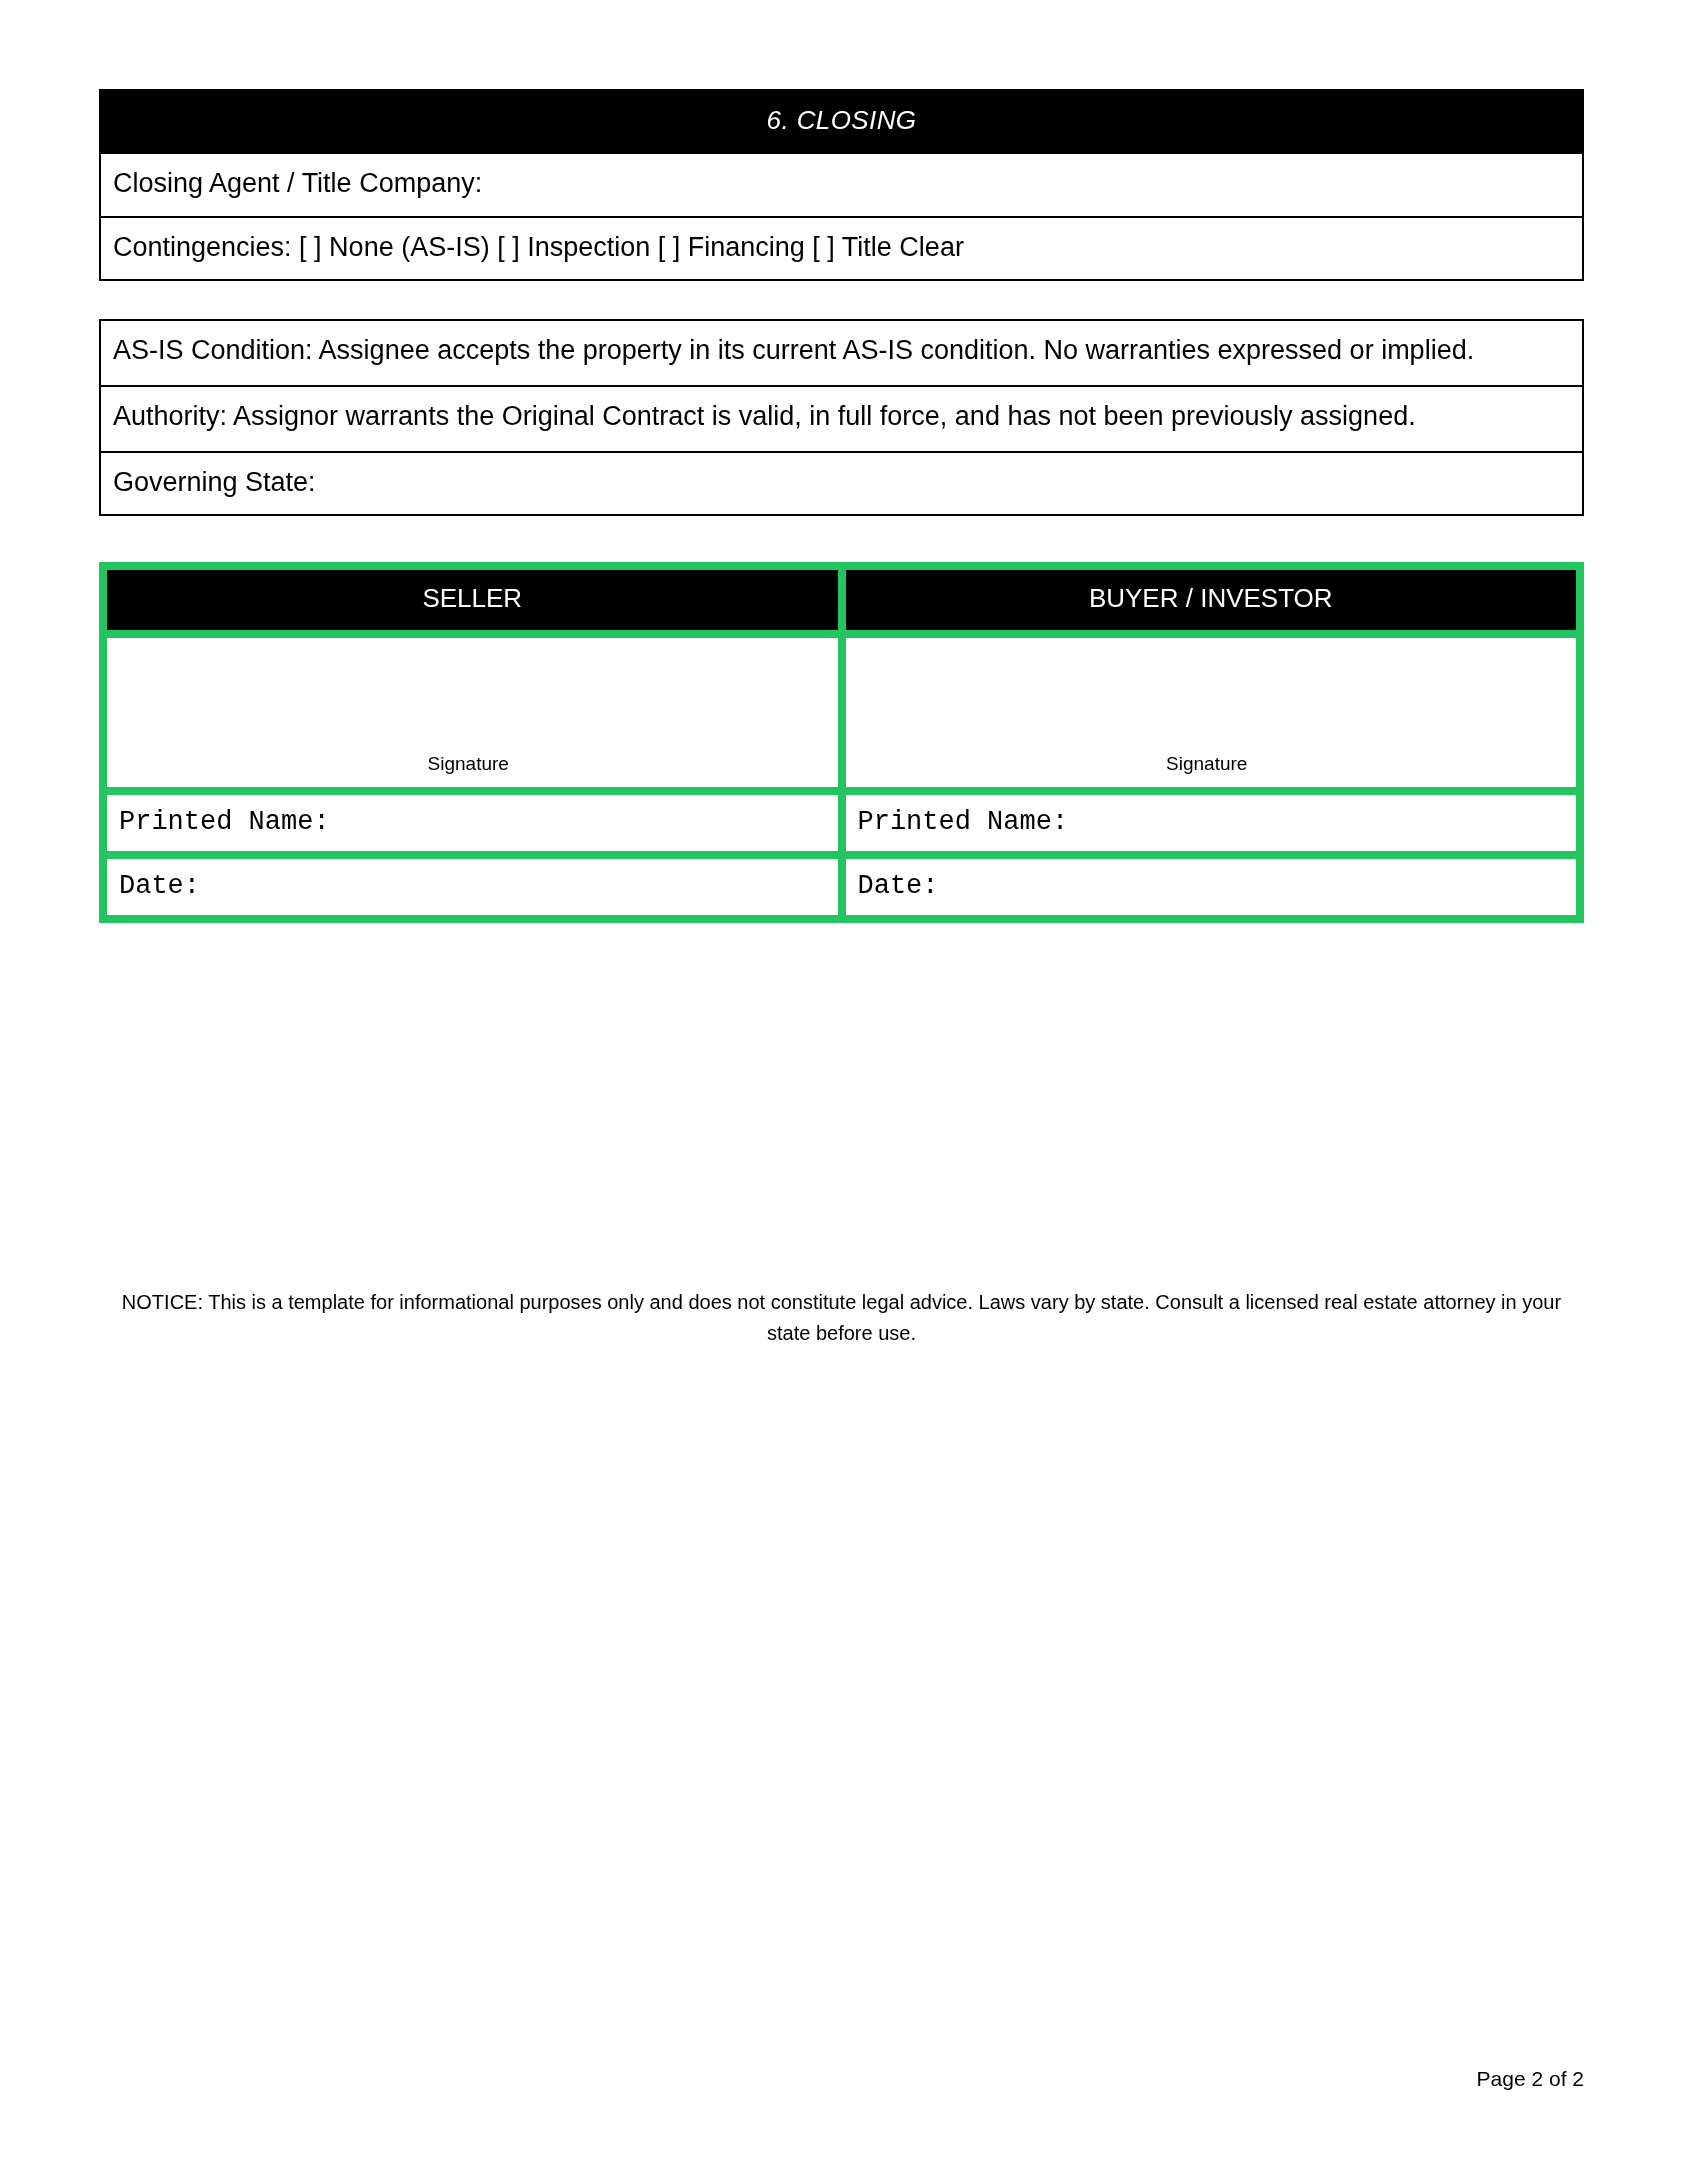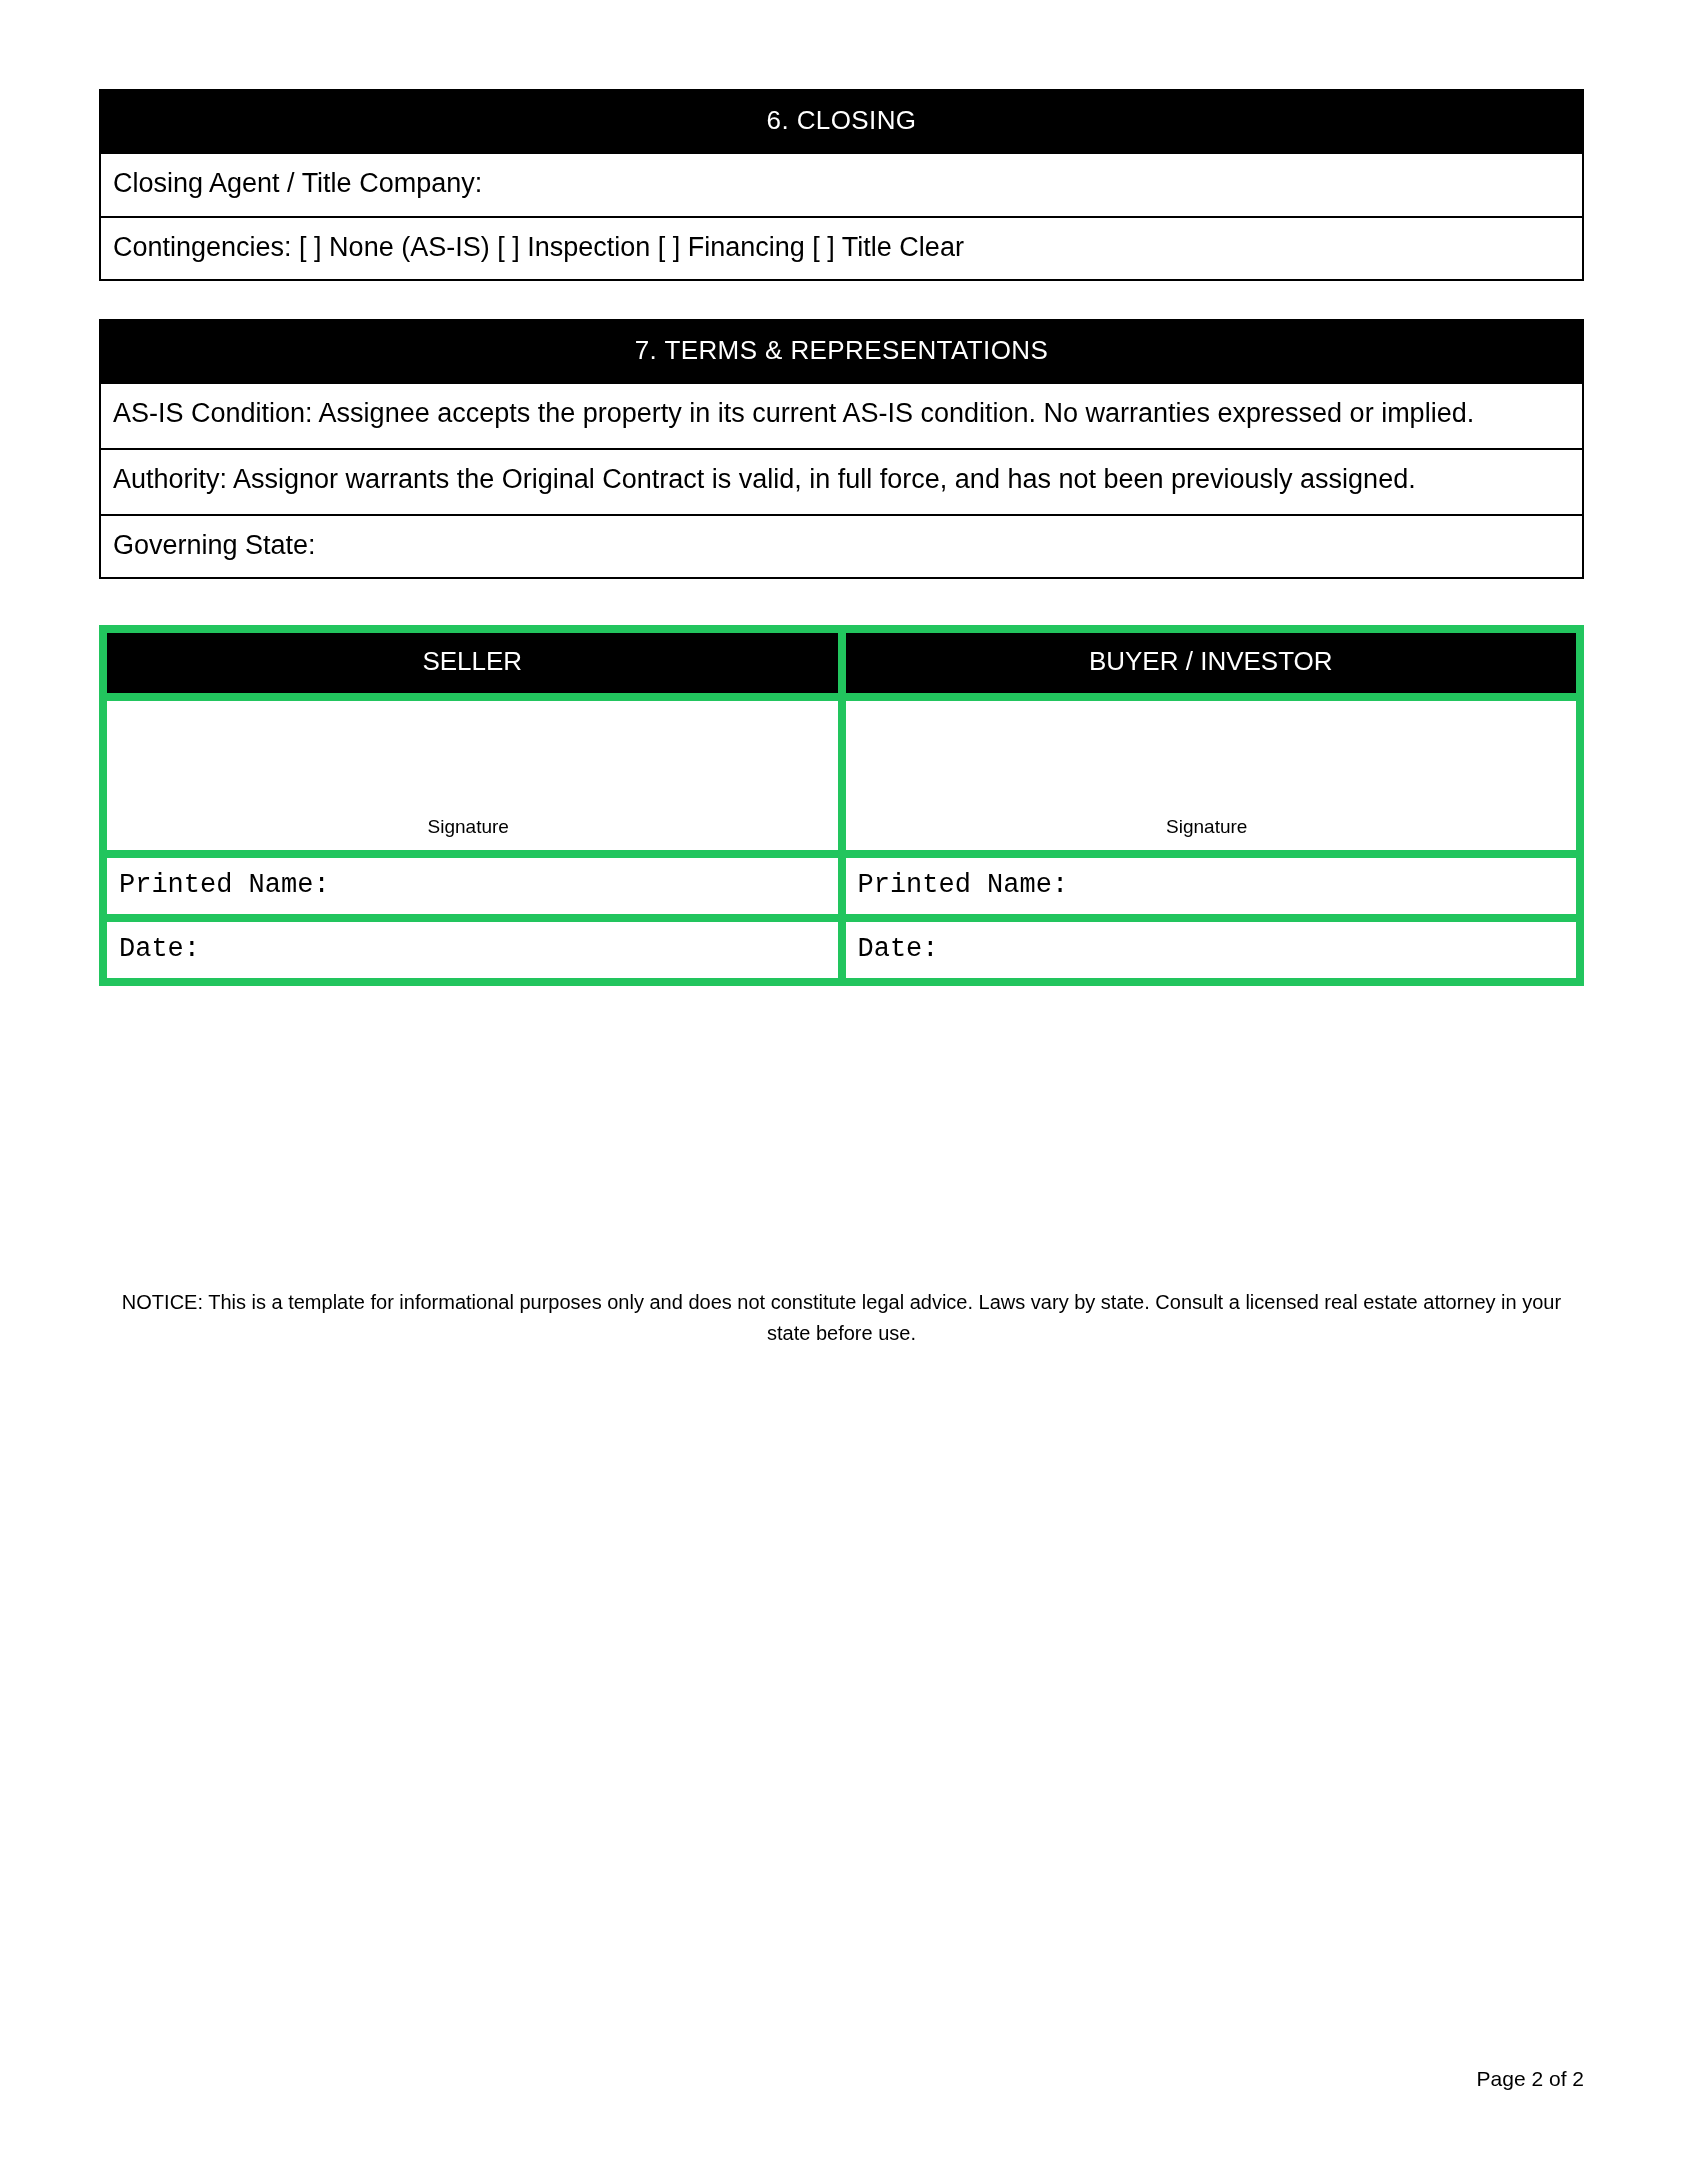--- a/index.html
+++ b/index.html
@@ -47,20 +47,21 @@
 
   .section-header {
     background: #000000;
     color: #ffffff;
     text-align: center;
     font-size: 26px;
     letter-spacing: 0.4px;
     padding: 14px 10px 16px 10px !important;
     border: 2px solid #000000;
     font-weight: 400;
+    font-style: italic;
   }
 
   .field-row {
     font-size: 27px;
     padding: 12px 10px 14px 12px !important;
     line-height: 1.32;
   }
 
   .field-row.tall {
     padding-bottom: 16px !important;
@@ -146,23 +147,20 @@
       <tr>
         <td class="field-row">Contingencies:  [ ] None (AS-IS)    [ ] Inspection    [ ] Financing    [ ] Title Clear</td>
       </tr>
     </tbody>
       </table>
 
     <div class="spacer-sm"></div>
 
     <table class="block">
       <tbody>
-          <tr>
-        <td class="section-header">7. TERMS &amp; REPRESENTATIONS</td>
-      </tr>
       <tr>
         <td class="field-row tall">AS-IS Condition: Assignee accepts the property in its current AS-IS condition. No warranties expressed or implied.</td>
       </tr>
       <tr>
         <td class="field-row tall">Authority: Assignor warrants the Original Contract is valid, in full force, and has not been previously assigned.</td>
       </tr>
       <tr>
         <td class="field-row">Governing State:</td>
       </tr>
     </tbody>

